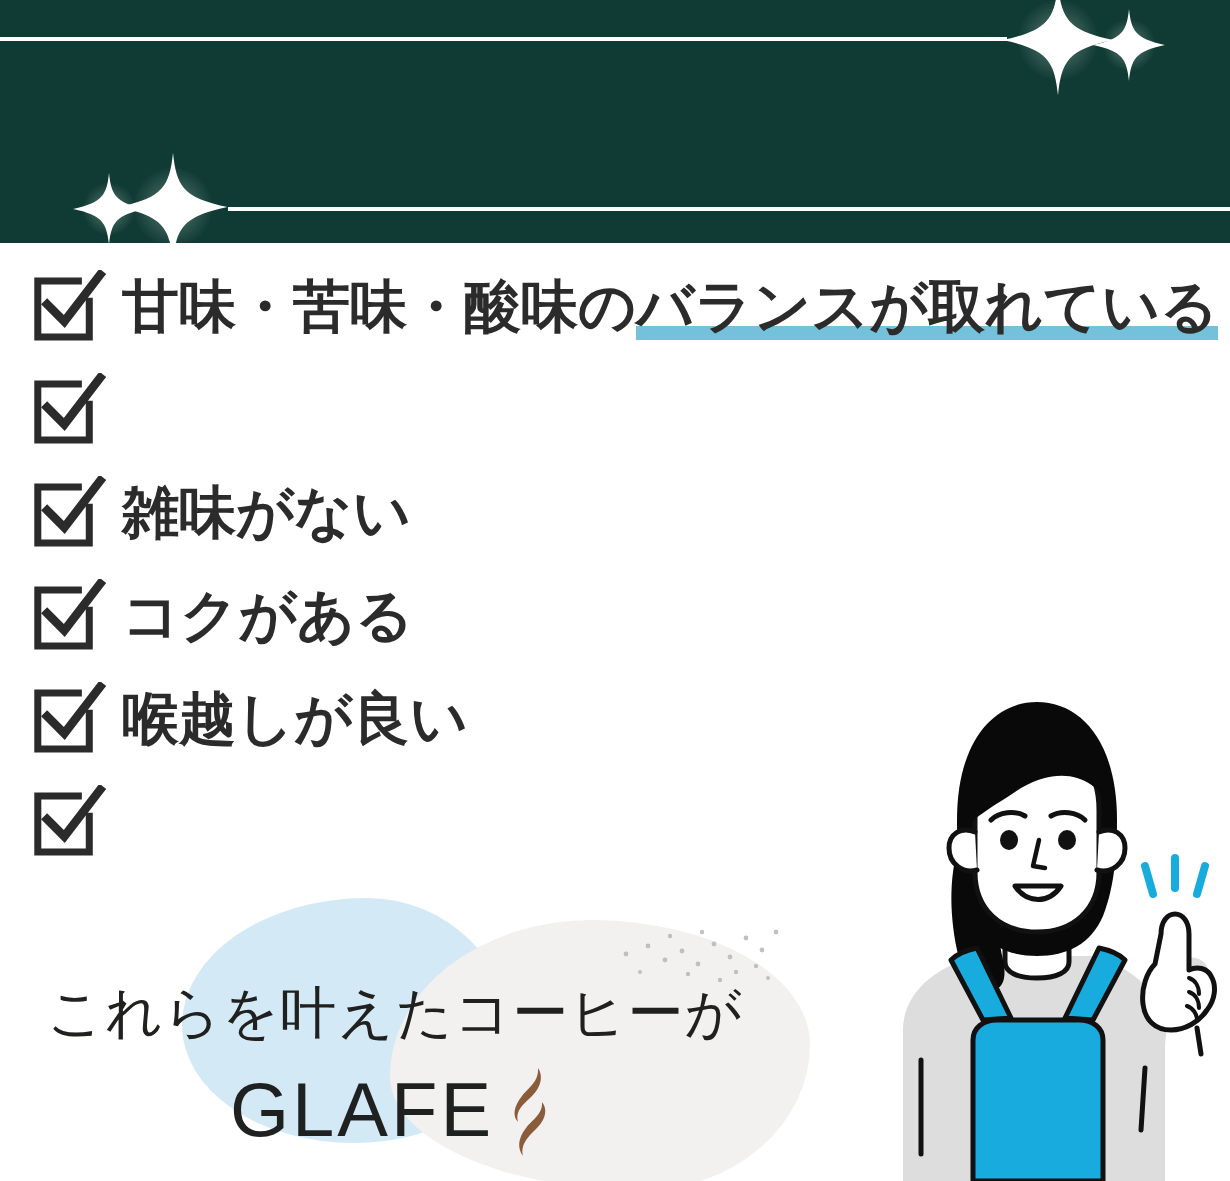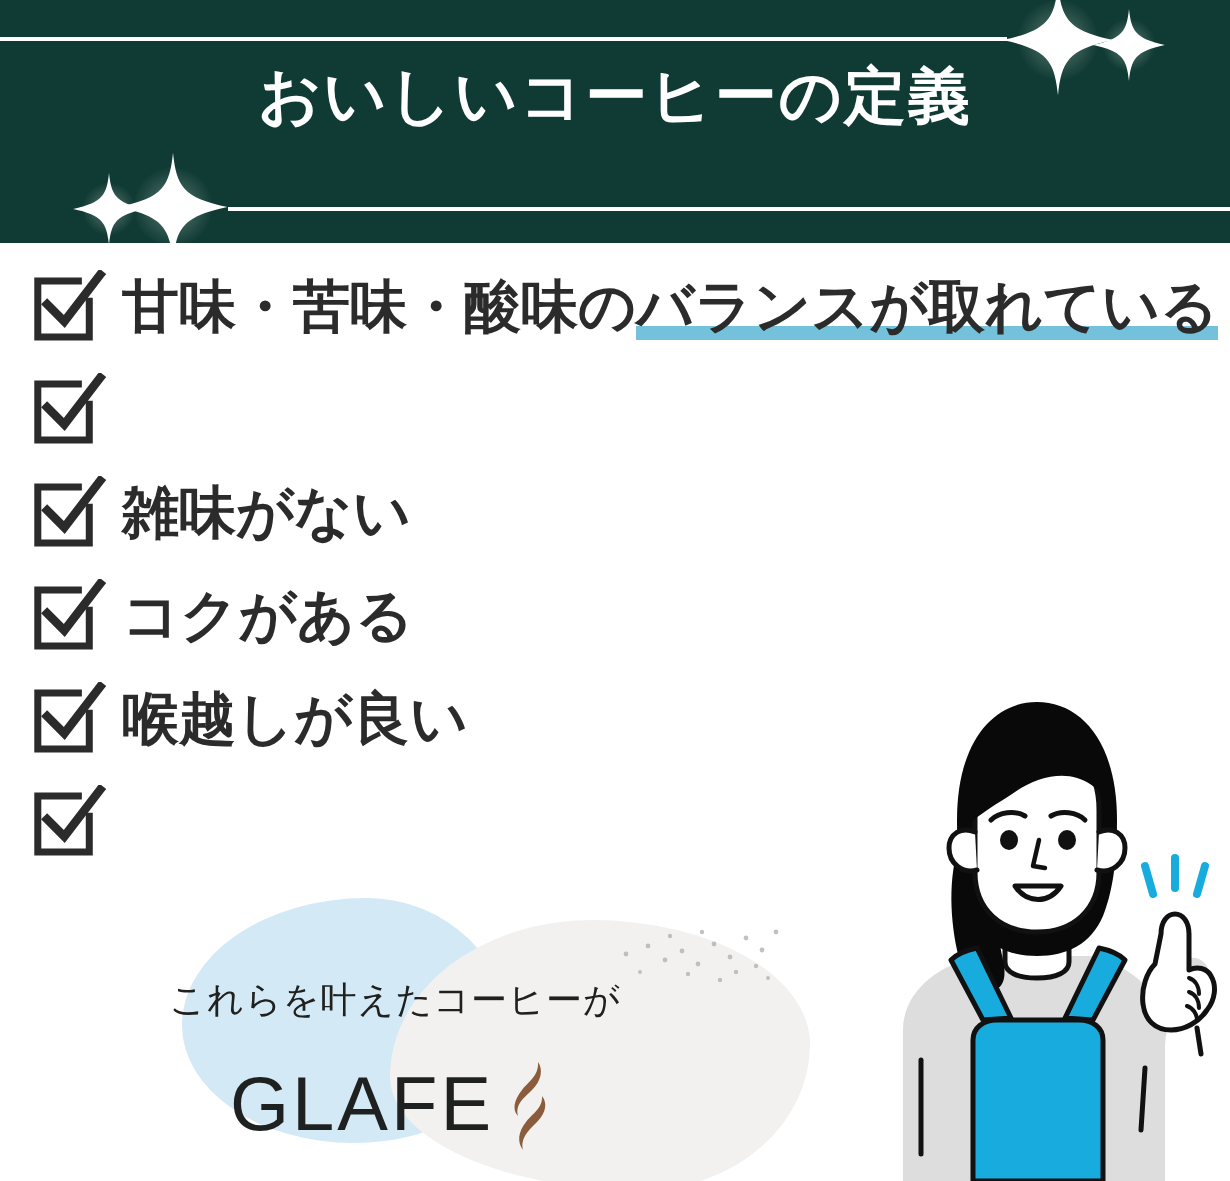--- a/index.html
+++ b/index.html
@@ -122,29 +122,29 @@
     position: absolute;
     left: 610px; top: 40px;
     width: 180px; height: 90px;
     opacity: .85;
   }
   .tagline {
     position: absolute;
     left: 0; top: 96px;
     width: 790px;
     text-align: center;
-    font-size: 36px;
+    font-size: 56px;
     font-weight: 400;
     color: #20201F;
     letter-spacing: 1px;
     white-space: nowrap;
   }
   .logo-row {
     position: absolute;
-    left: 0; top: 178px;
+    left: 0; top: 184px;
     width: 790px;
     display: flex;
     align-items: center;
     justify-content: center;
   }
   .logo-word {
     font-size: 76px;
     font-weight: 400;
     color: #1F2121;
     letter-spacing: 3px;
@@ -194,21 +194,20 @@
   <svg class="sparkle" style="left:70px; top:170px; width:78px; height:78px;" viewBox="0 0 100 100">
     <circle cx="50" cy="50" r="34" fill="url(#glowA)"></circle>
     <path d="M50 4 C53 32 58 42 96 50 C58 58 53 68 50 96 C47 68 42 58 4 50 C42 42 47 32 50 4 Z" fill="#ffffff"></path>
   </svg>
 
   <svg class="sparkle" style="left:114px; top:148px; width:118px; height:118px;" viewBox="0 0 100 100">
     <circle cx="50" cy="50" r="34" fill="url(#glowA)"></circle>
     <path d="M50 4 C53 32 58 42 96 50 C58 58 53 68 50 96 C47 68 42 58 4 50 C42 42 47 32 50 4 Z" fill="#ffffff"></path>
   </svg>
 
-  <div class="header-title">おいしいコーヒーの定義</div>
 </div>
 
 <div class="checklist">
 
   <div class="check-row">
     <svg class="check-icon" viewBox="0 0 100 100">
       <path d="M90 6 L44 66 L22 44" fill="none" stroke="#2B2B2B" stroke-width="11" stroke-linecap="square" stroke-linejoin="miter"></path>
       <path d="M76 40 L76 86 L10 86 L10 14 L62 14" fill="none" stroke="#2B2B2B" stroke-width="9" stroke-linecap="square"></path>
     </svg>
     <div class="check-label">

